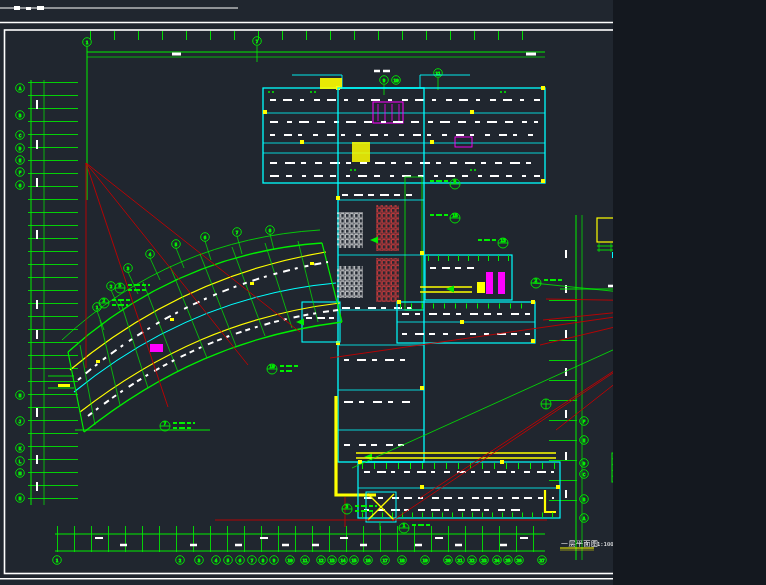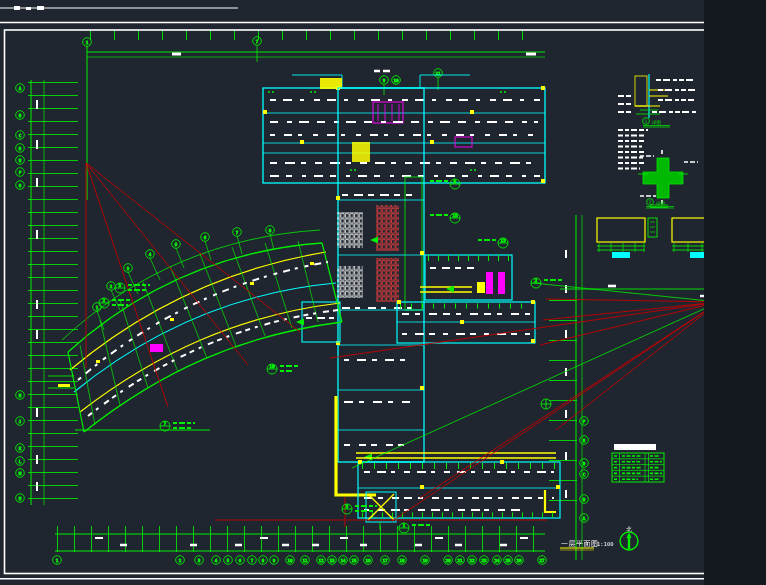--- a/index.html
+++ b/index.html
@@ -1,16 +1,16 @@
 <!DOCTYPE html>
 <html><head>
 <meta charset="utf-8">
 <style>
   html,body{margin:0;padding:0;background:#14181f;}
-  #stage{position:relative;width:704px;height:585px;background:#20262f;overflow:hidden;
+  #stage{position:relative;width:613px;height:585px;background:#20262f;overflow:hidden;
          font-family:"DejaVu Sans","Liberation Sans",sans-serif;}
   svg{position:absolute;left:0;top:0;}
   
   .g{stroke:#00ef00;fill:none}
   .c{stroke:#00ffff;fill:none}
   .y{stroke:#ffff00;fill:none}
   .rd{stroke:#c40000;fill:none}
   .m{stroke:#ff00ff;fill:none}
   .w{stroke:#ffffff;fill:none}
   text{fill:#ffffff;font-family:"DejaVu Sans Mono","Liberation Mono",monospace;}

